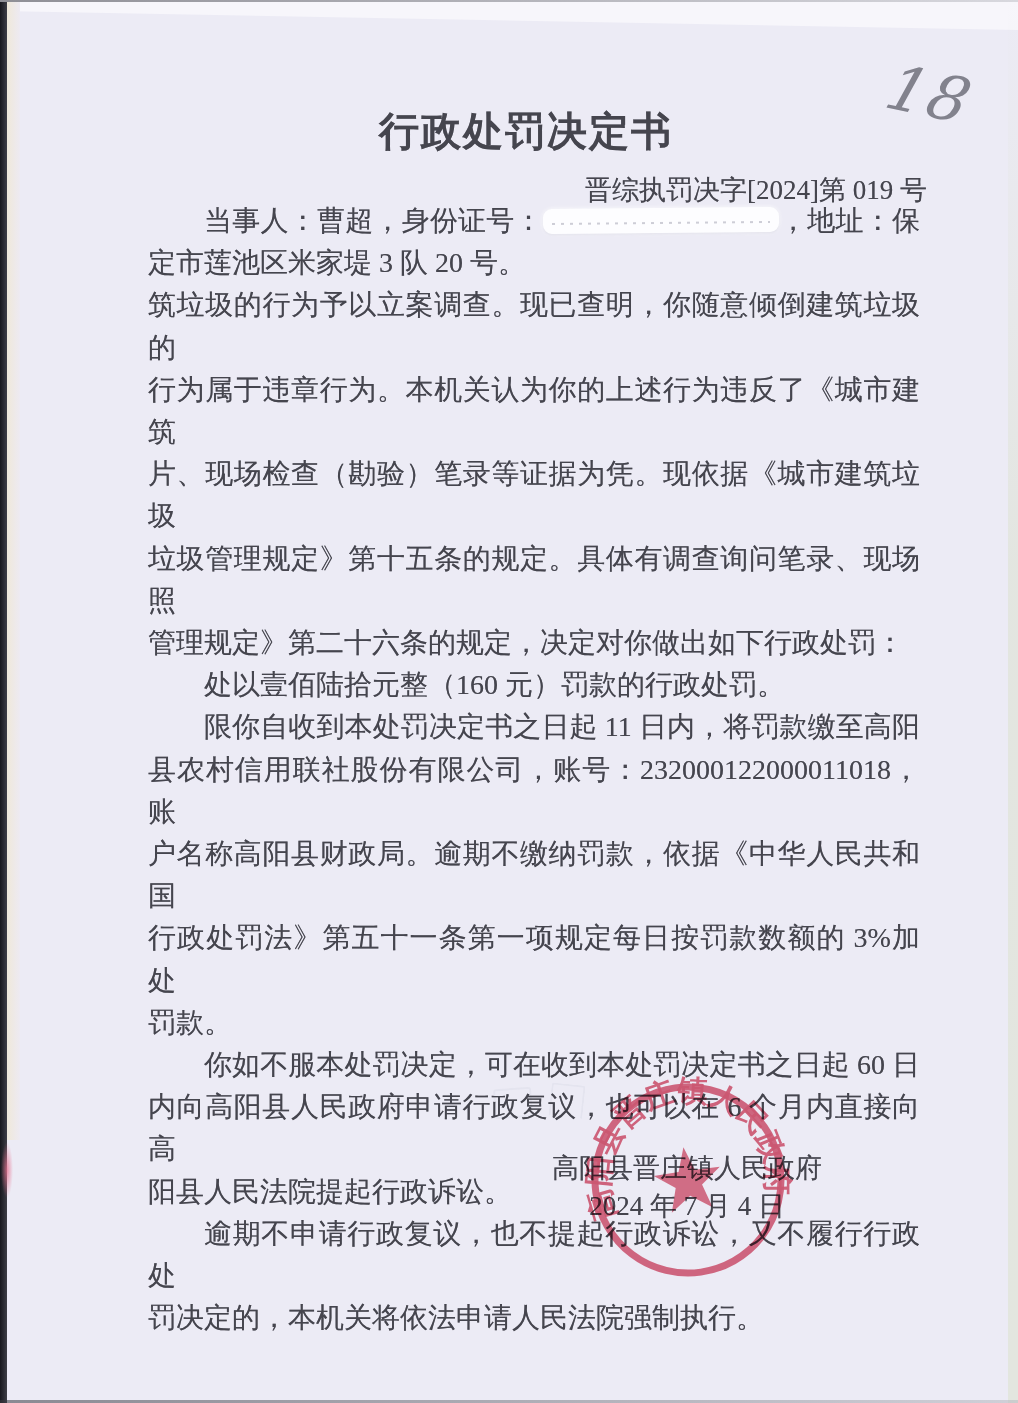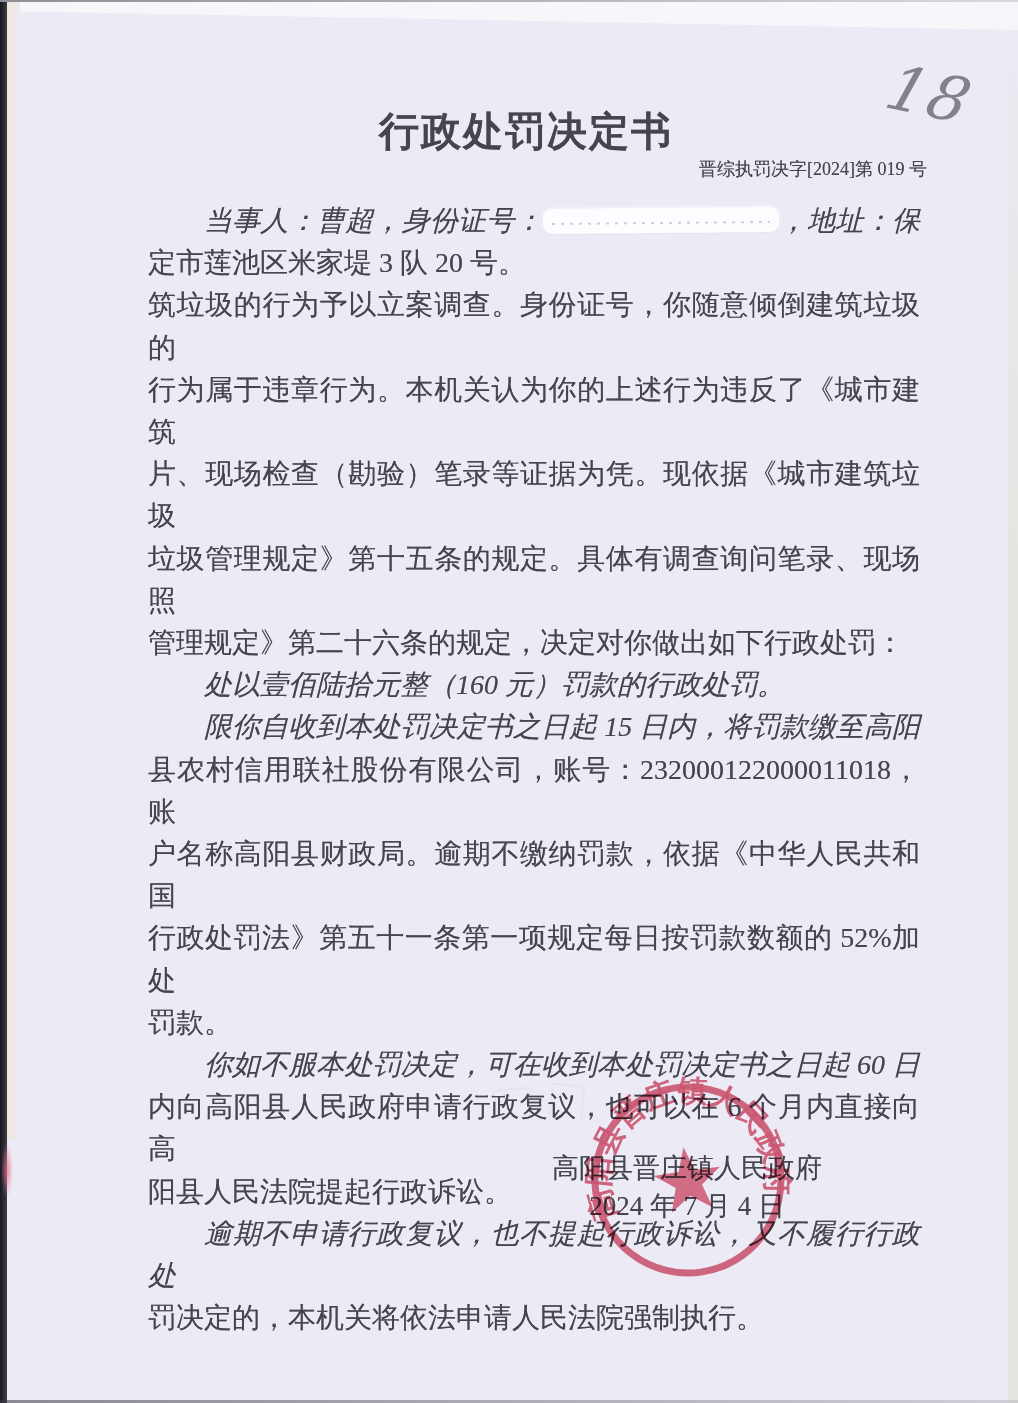--- a/index.html
+++ b/index.html
@@ -31,25 +31,25 @@
   
   .handwritten{position:absolute;left:888px;top:58px;z-index:7;
     font-family:"DejaVu Serif",serif;font-style:italic;
     font-size:62px;color:#82828d;transform:rotate(12deg) skewX(-6deg);
     letter-spacing:2px;}
 
   
   .ink{color:#45454e;text-shadow:0 0 .5px rgba(69,69,78,.55);}
   .title{position:absolute;left:136px;top:100px;width:772px;margin:4px;
     text-align:center;font-size:40px;font-weight:700;letter-spacing:2px;z-index:2;}
-  .doc-number{position:absolute;top:157px;right:91px;font-size:18px;z-index:2;}
+  .doc-number{position:absolute;top:172px;right:91px;font-size:27px;z-index:2;}
   .body-text{position:absolute;left:148px;top:200px;width:772px;
     font-size:28px;line-height:42.2px;z-index:2;}
   .line{white-space:pre-wrap;}
-  .line.ind{text-indent:2em;font-style:italic;}
+  .line.ind{text-indent:2em;}
   .line.j{text-align:justify;text-align-last:justify;}
   .redacted{display:inline-block;width:236px;height:25px;vertical-align:-3px;
     background:#fdfdff;border-radius:9px;position:relative;
     box-shadow:0 0 4px rgba(255,255,255,.95),0 1px 2px rgba(150,150,175,.3);
     transform:rotate(-.5deg);}
   .redacted .trace{position:absolute;left:4%;top:55%;width:92%;height:2px;
     background:repeating-linear-gradient(90deg,rgba(95,95,120,.30) 0 3px,transparent 3px 9px);}
 
   .signature{position:absolute;left:687px;top:1150px;transform:translateX(-50%);
     text-align:center;z-index:2;white-space:nowrap;}
@@ -73,30 +73,30 @@
 <div class="pressure-marks"></div>
 
 <div class="handwritten">18</div>
 
 <h1 class="title ink">行政处罚决定书</h1>
 <div class="doc-number ink">晋综执罚决字[2024]第 019 号</div>
 
 <div class="body-text ink" id="bodyText">
     <div class="line j ind"><span>当事人：曹超，身份证号：</span><span class="redacted"><span class="trace"></span></span><span>，地址：保</span></div>
     <div class="line">定市莲池区米家堤 3 队 20 号。</div>
-    <div class="line j">筑垃圾的行为予以立案调查。身份证号，你随意倾倒建筑垃圾的</div>
+    <div class="line j">筑垃圾的行为予以立案调查。现已查明，你随意倾倒建筑垃圾的</div>
     <div class="line j">行为属于违章行为。本机关认为你的上述行为违反了《城市建筑</div>
     <div class="line j">片、现场检查（勘验）笔录等证据为凭。现依据《城市建筑垃圾</div>
     <div class="line j">垃圾管理规定》第十五条的规定。具体有调查询问笔录、现场照</div>
     <div class="line">管理规定》第二十六条的规定，决定对你做出如下行政处罚：</div>
     <div class="line ind">处以壹佰陆拾元整（160 元）罚款的行政处罚。</div>
-    <div class="line j ind">限你自收到本处罚决定书之日起 15 日内，将罚款缴至高阳</div>
+    <div class="line j ind">限你自收到本处罚决定书之日起 11 日内，将罚款缴至高阳</div>
     <div class="line j">县农村信用联社股份有限公司，账号：232000122000011018，账</div>
     <div class="line j">户名称高阳县财政局。逾期不缴纳罚款，依据《中华人民共和国</div>
-    <div class="line j">行政处罚法》第五十一条第一项规定每日按罚款数额的 52%加处</div>
+    <div class="line j">行政处罚法》第五十一条第一项规定每日按罚款数额的 3%加处</div>
     <div class="line">罚款。</div>
     <div class="line j ind" style="">你如不服本处罚决定，可在收到本处罚决定书之日起 60 日</div>
     <div class="line j">内向高阳县人民政府申请行政复议，也可以在 6 个月内直接向高</div>
     <div class="line">阳县人民法院提起行政诉讼。</div>
     <div class="line j ind">逾期不申请行政复议，也不提起行政诉讼，又不履行行政处</div>
     <div class="line">罚决定的，本机关将依法申请人民法院强制执行。</div>
   </div>
 
 <div class="signature ink">
   <div class="org">高阳县晋庄镇人民政府</div>

